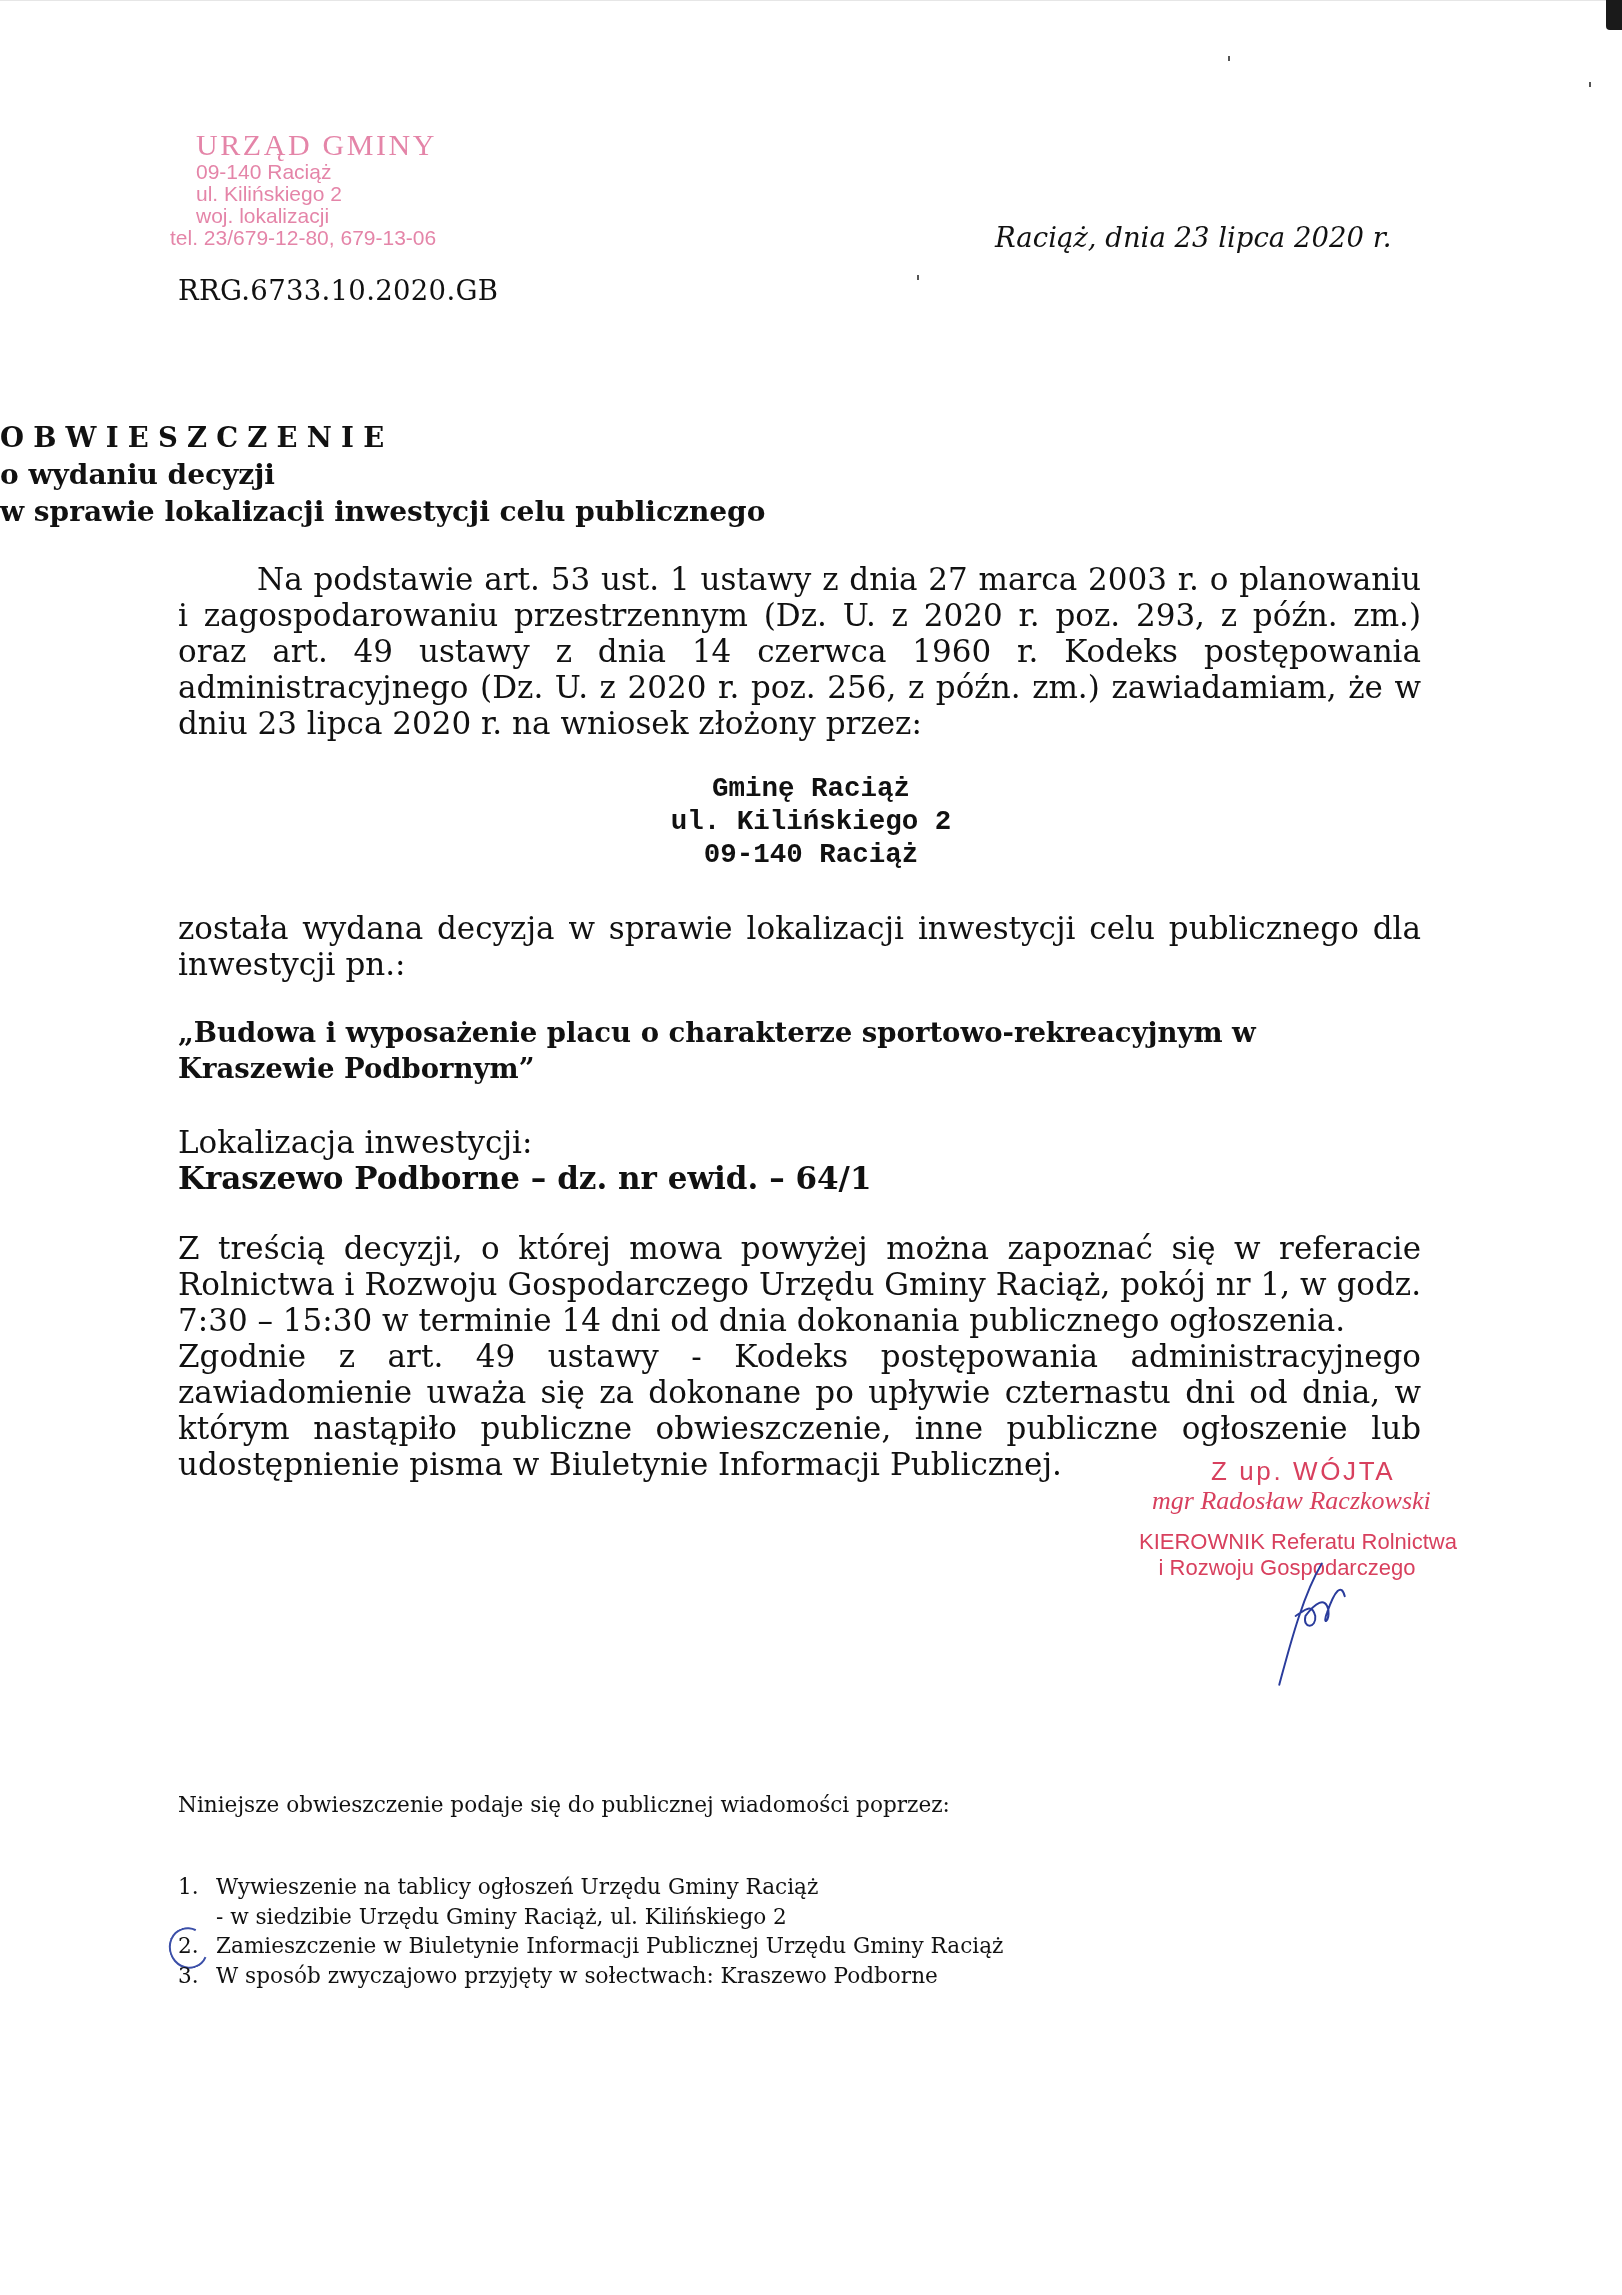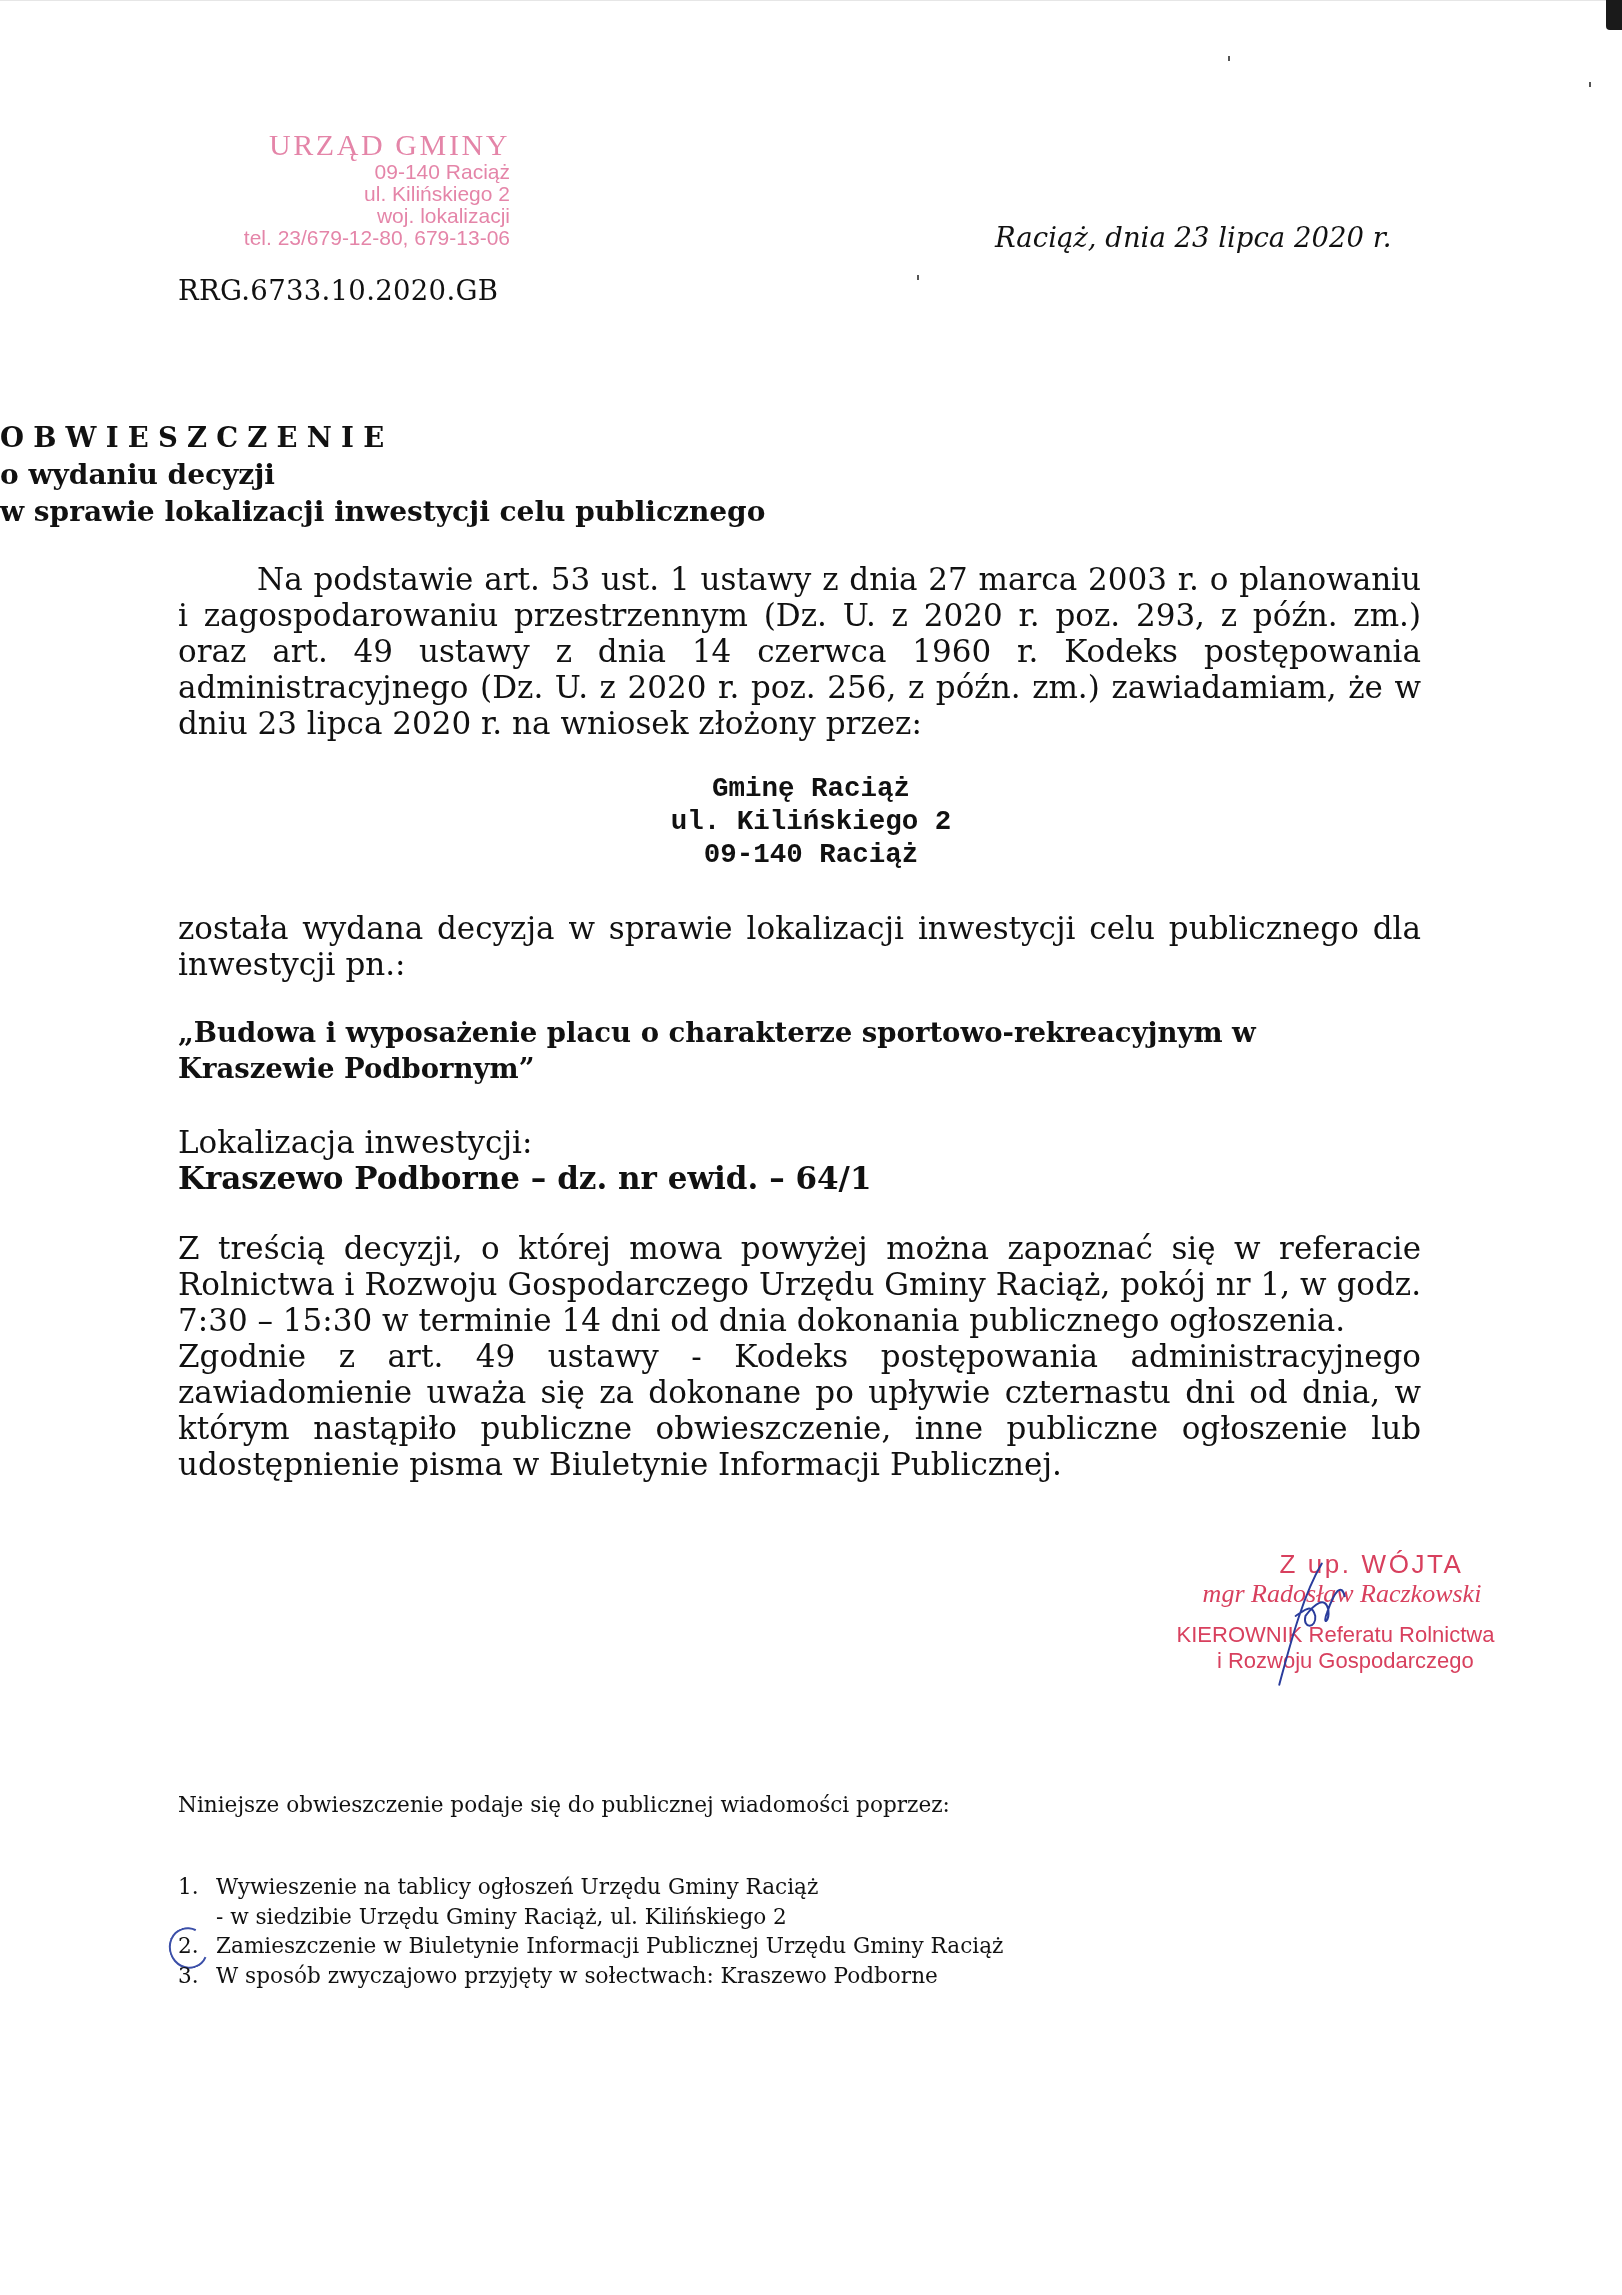--- a/index.html
+++ b/index.html
@@ -11,21 +11,21 @@
     .scan-corner {
       position: absolute; top: 0; right: 0; width: 15.7px; height: 30px;
       background: #1a1a1a; border-bottom-left-radius: 3.9px;
     }
     .scan-topline {
       position: absolute; top: 0; left: 0; right: 15.7px; height: 1.3px; background: #e6e6e6;
     }
     
     .stamp {
       position: absolute; left: 196px; top: 128px; width: 314px;
-      color: #e0709a; text-align: right;
+      color: #e0709a; text-align: left;
       font-family: "Liberation Sans", "DejaVu Sans", sans-serif;
       opacity: 0.85;
     }
     .stamp .stamp-title {
       font-family: "Liberation Serif", "DejaVu Serif", serif;
       font-size: 30px; letter-spacing: 2.6px; line-height: 33px;
     }
     .stamp .stamp-line { font-size: 21px; line-height: 22px; }
     .stamp .stamp-line.tel { margin-left: -26px; }
 
@@ -63,22 +63,22 @@
       font-weight: bold; font-size: 27.5px; line-height: 36px;
     }
     .location { top: 1124px; }
     .location .loc-label { display: block; }
     .location .loc-value { display: block; font-weight: bold; }
     .access { top: 1230px; }
     .access p { margin: 0; }
 
     
     .sign-stamp {
-      position: absolute; left: 1139px; top: 1549px; width: 393px;
-      color: #d8405e; font-family: "Liberation Sans", "DejaVu Sans", sans-serif; text-align: center;
+      position: absolute; left: 1139px; top: 1456px; width: 393px;
+      color: #d8405e; font-family: "Liberation Sans", "DejaVu Sans", sans-serif;
     }
     .sign-stamp .s1 { font-size: 26px; letter-spacing: 2.6px; margin-left: 72px; line-height: 30px; }
     .sign-stamp .s2 { font-family: "Liberation Serif", serif; font-style: italic; font-size: 26px; margin-left: 13px; line-height: 30px; }
     .sign-stamp .s3 { font-size: 22px; margin-top: 13px; line-height: 26px; }
     .sign-stamp .s4 { font-size: 22px; margin-left: 19.6px; line-height: 26px; }
     .signature {
       position: absolute; left: 1276px; top: 1557px; width: 72px; height: 131px;
     }
 
     .publication {

